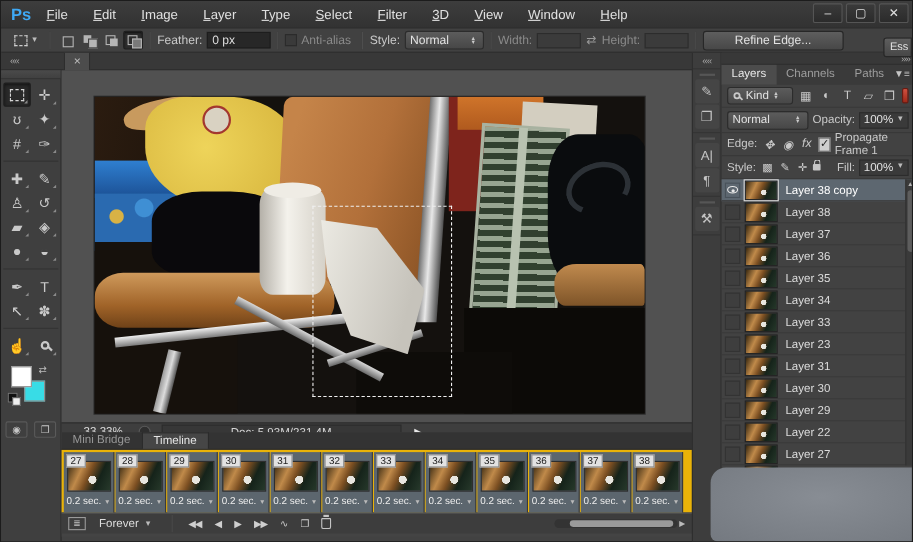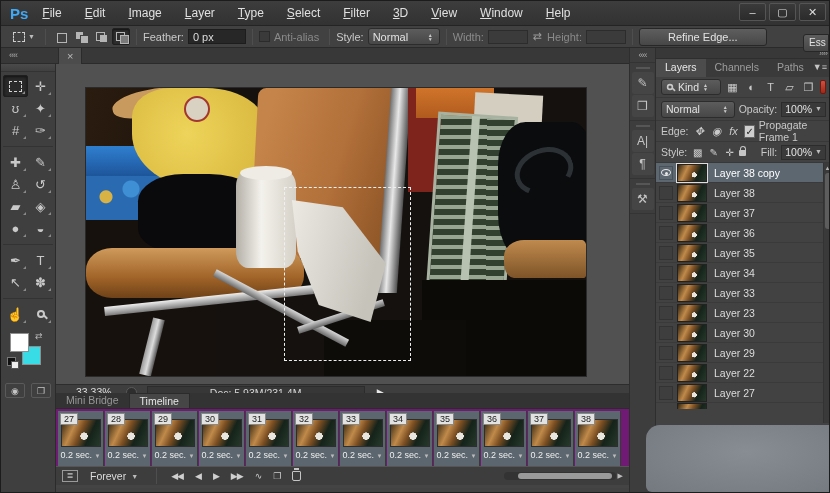--- a/index.html
+++ b/index.html
@@ -152,21 +152,21 @@
   #status-icon{width:11px;height:11px;border-radius:50%;background:#2e2e2e;border:1px solid #5a5a5a;
     margin-left:14px;}
   #doc-chip{width:218px;height:13px;background:#373737;border:1px solid #2c2c2c;margin-left:10px;
     text-align:center;color:#d5d5d5;line-height:12px;}
   #doc-proxy{color:#e8e8e8;font-size:9px;margin-left:12px;}
   
   #timeline{position:absolute;left:55px;top:392px;width:573px;height:95px;background:#444;}
   #tl-tabs{height:16px;background:#333;display:flex;font-size:10.5px;border-bottom:1px solid #2b2b2b;}
   .tl-tab{padding:1px 10px;color:#979797;}
   .tl-tab.active{background:#464646;color:#e5e5e5;border:1px solid #2b2b2b;border-bottom:none;}
-  #frames{display:flex;gap:1px;padding:2px 0 0 2px;height:57px;background:#701a75;}
+  #frames{display:flex;gap:1px;padding:2px 0 0 2px;height:57px;background:#eab308;}
   .frame{width:46px;height:55px;background:#5c666e;position:relative;border-right:1px solid #3a3a3a;
     display:flex;flex-direction:column;align-items:center;}
   .frame-num{position:absolute;left:2px;top:2px;background:#e2e2e2;color:#222;font-size:9px;
     padding:0 3px;border:1px solid #888;line-height:10px;}
   .thumb{background:
     radial-gradient(circle at 58% 62%, #e8e6df 0 13%, transparent 14%),
     linear-gradient(115deg,#33250f 0%,#c08a4a 30%,#7c4f22 48%,#15231a 70%,#27392b 100%);}
   .frame .thumb{width:40px;height:28px;margin-top:8px;border:1px solid #2e2e2e;}
   .frame-dur{font-size:9px;color:#eee;margin-top:3px;}
   .frame-dur .dd-arrow{font-size:6px;}
@@ -648,20 +648,25 @@
           <span class="layer-name">Layer 33</span>
         </div>
         <div class="layer-row">
           <span class="eye-well"></span>
           <span class="layer-thumb thumb"></span>
           <span class="layer-name">Layer 23</span>
         </div>
         <div class="layer-row">
           <span class="eye-well"></span>
           <span class="layer-thumb thumb"></span>
+          <span class="layer-name">Layer 31</span>
+        </div>
+        <div class="layer-row">
+          <span class="eye-well"></span>
+          <span class="layer-thumb thumb"></span>
           <span class="layer-name">Layer 30</span>
         </div>
         <div class="layer-row">
           <span class="eye-well"></span>
           <span class="layer-thumb thumb"></span>
           <span class="layer-name">Layer 29</span>
         </div>
         <div class="layer-row">
           <span class="eye-well"></span>
           <span class="layer-thumb thumb"></span>

